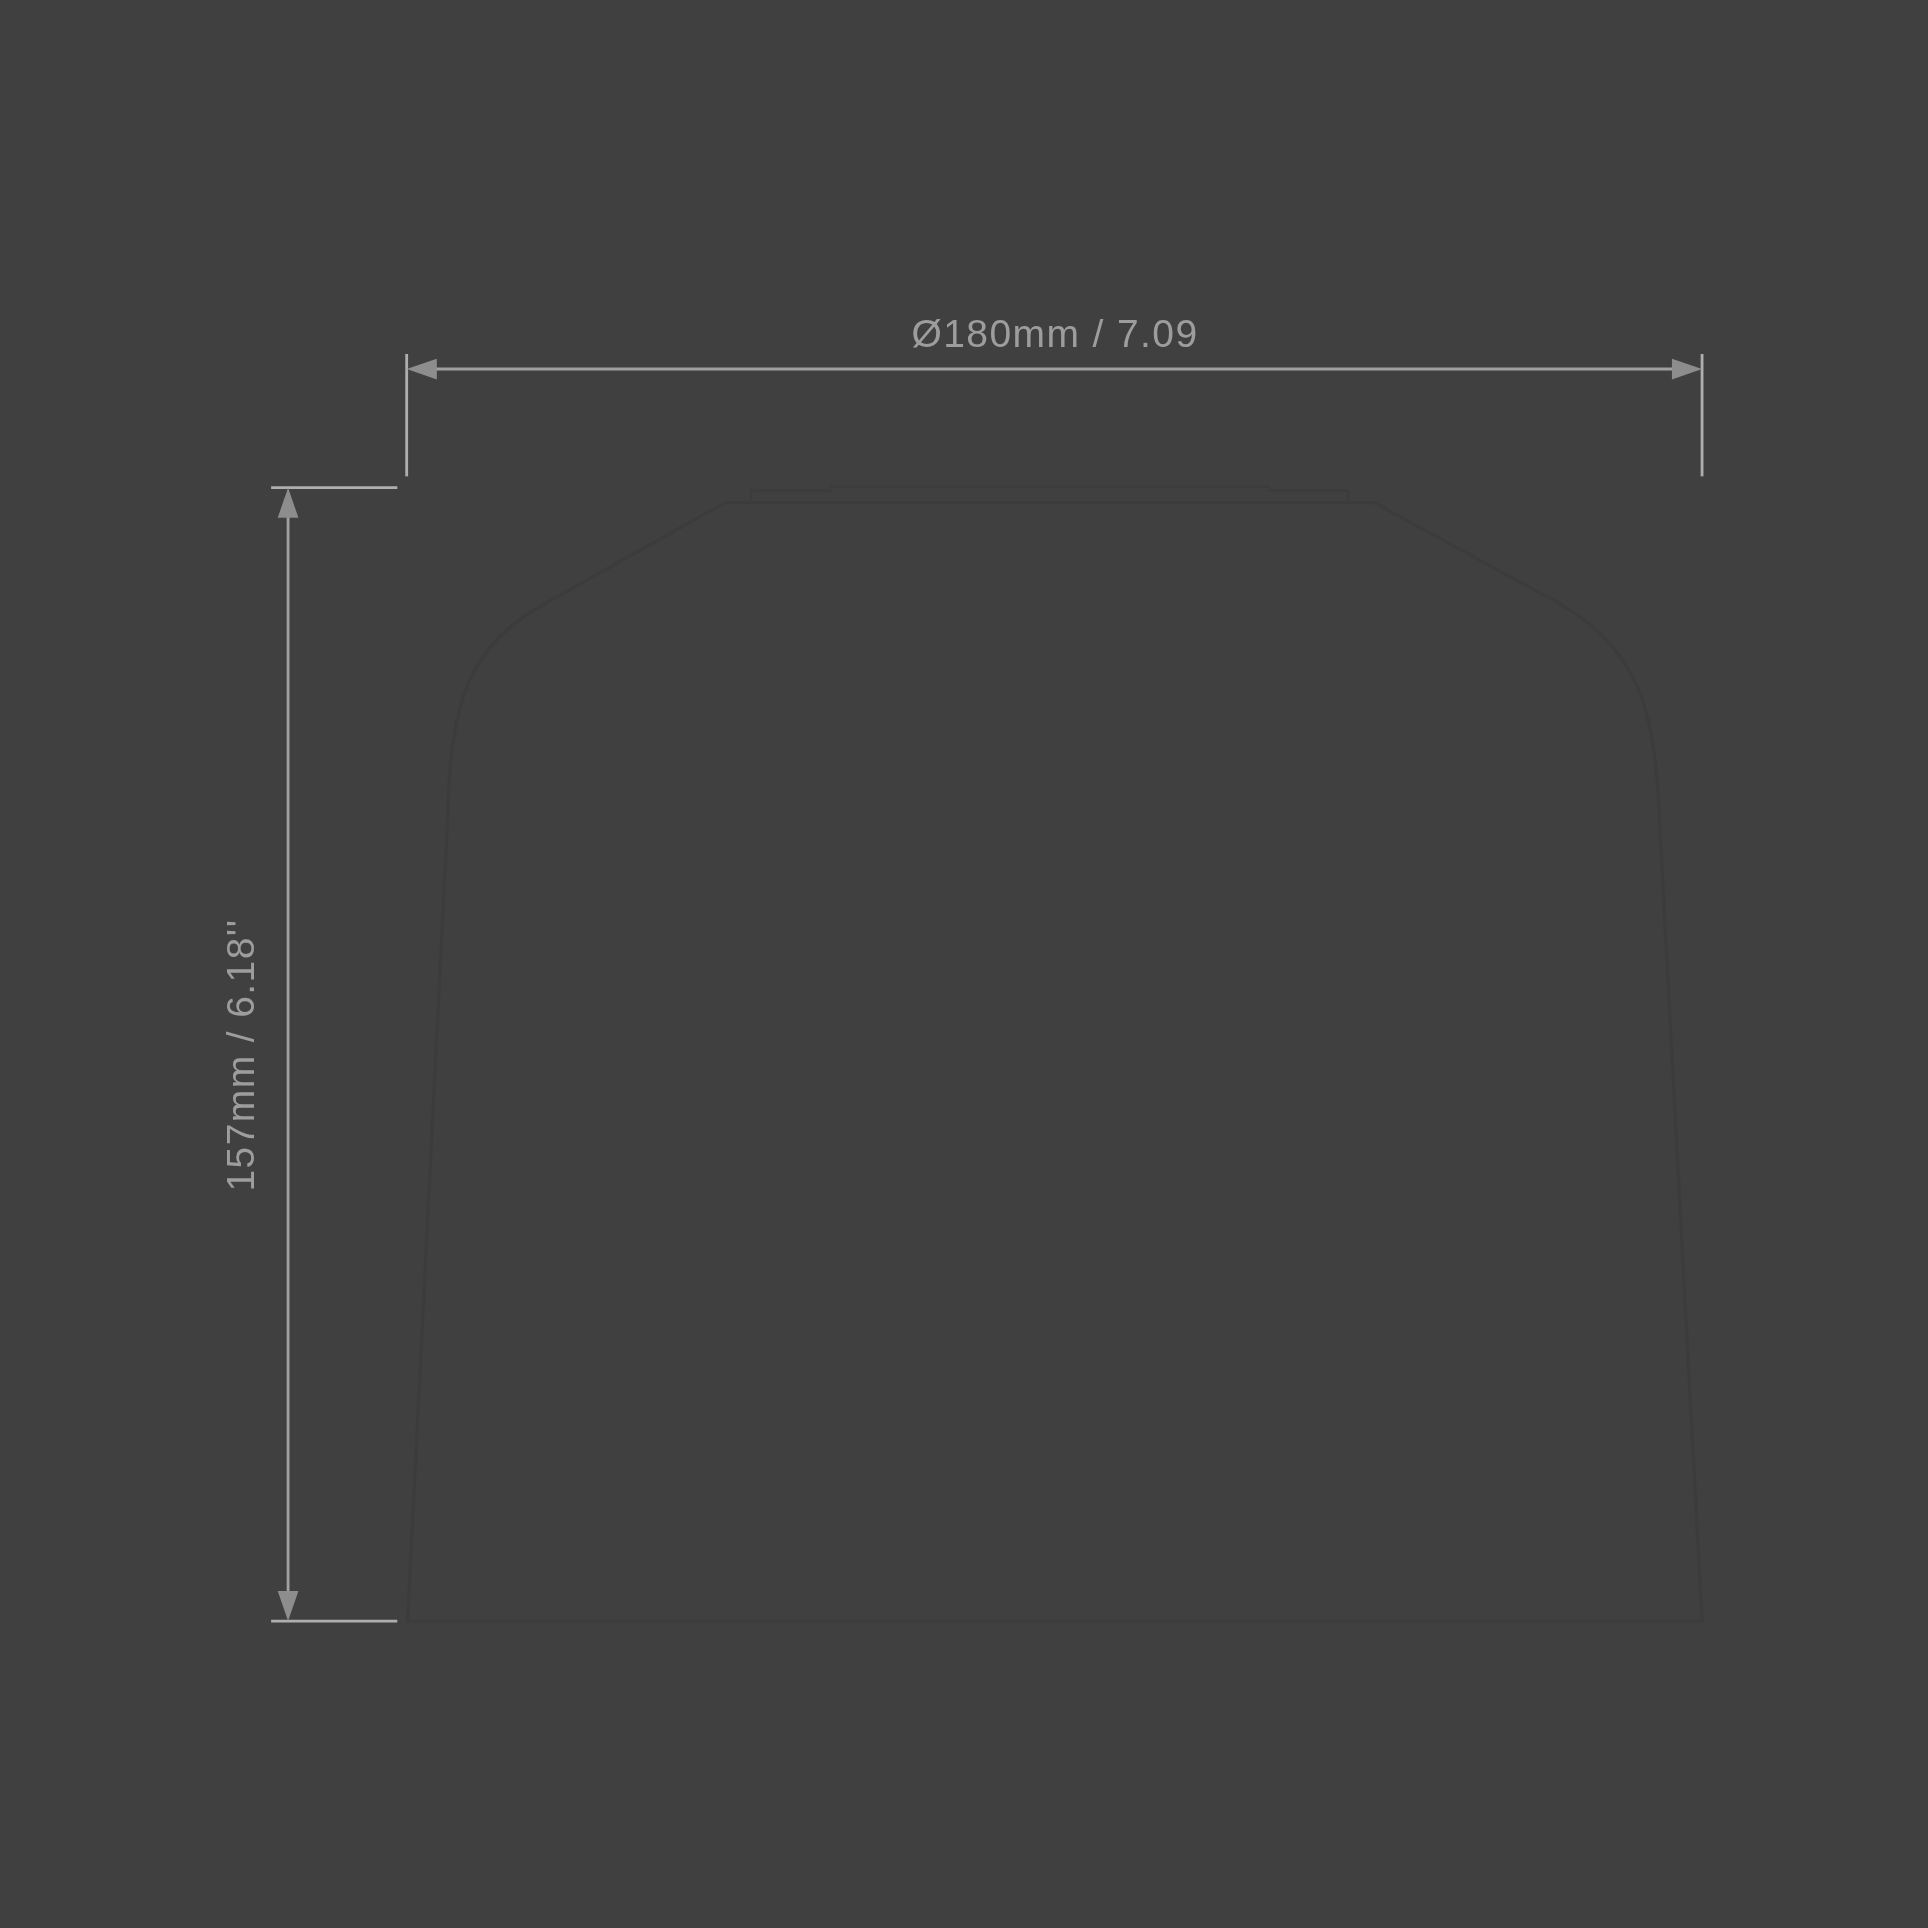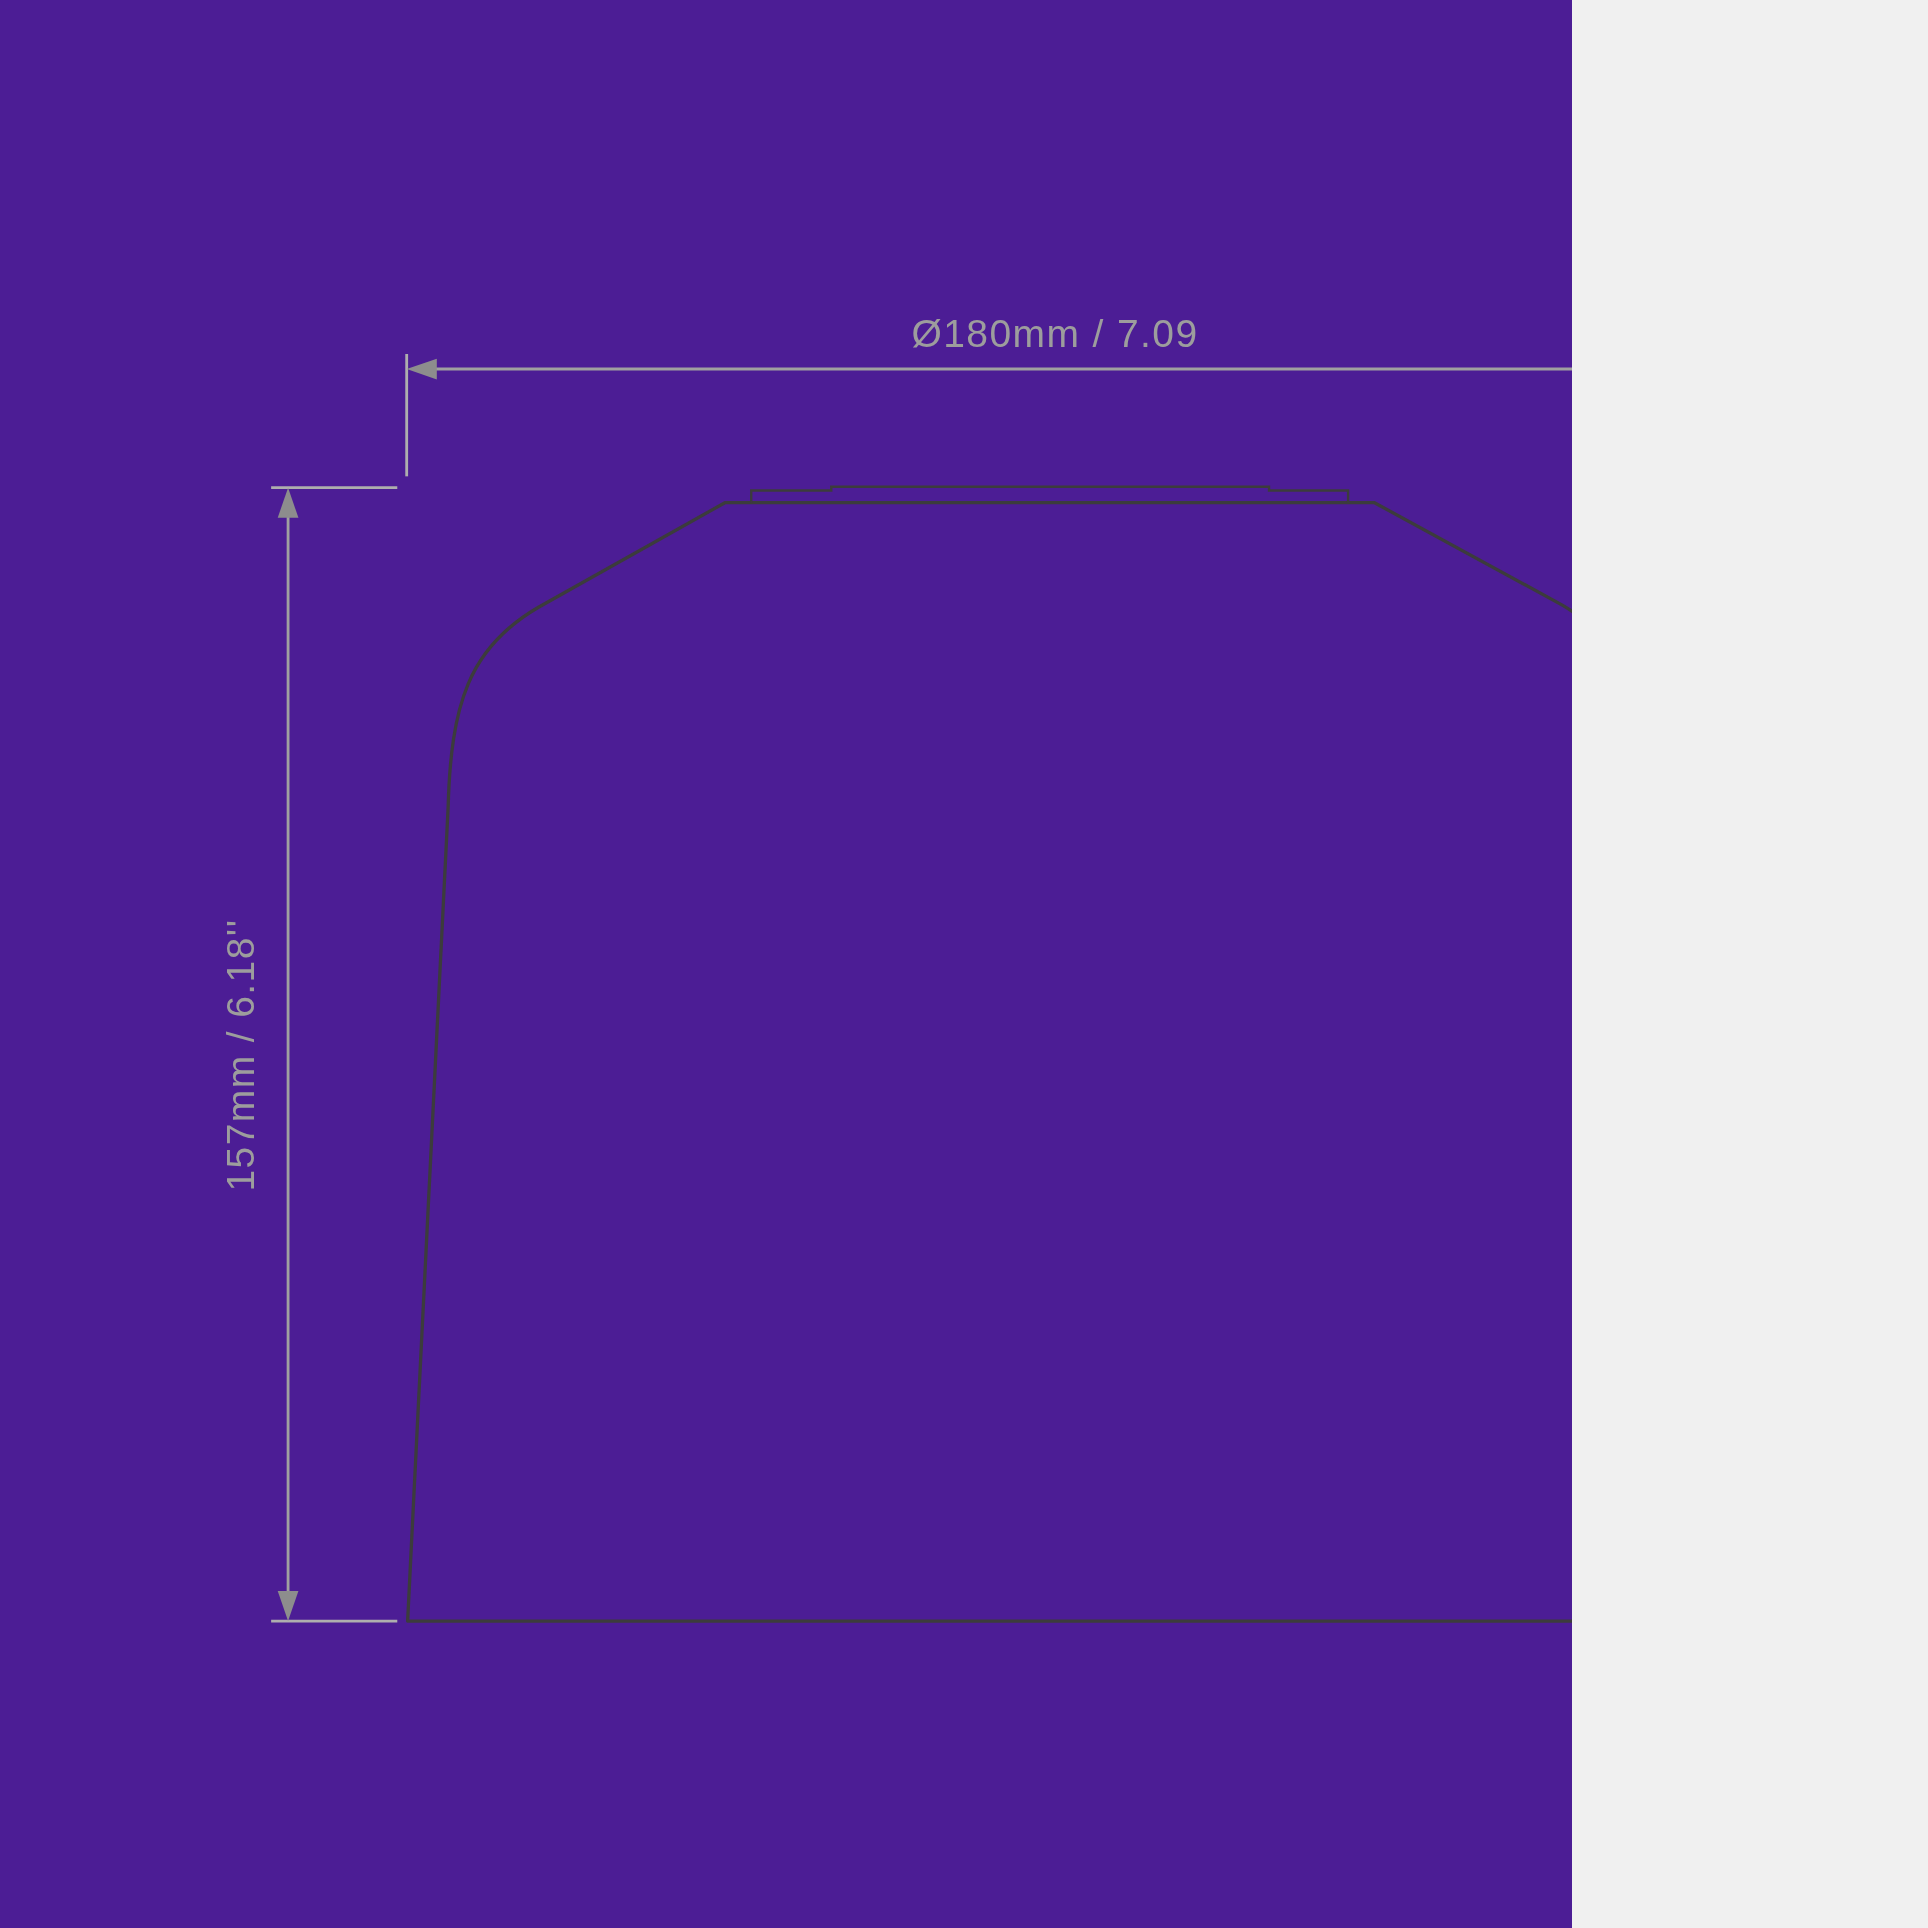--- a/index.html
+++ b/index.html
@@ -3,23 +3,23 @@
 <meta charset="utf-8">
 <style>
   html, body {
     margin: 0;
     padding: 0;
     background: #f0f0f0;
     font-family: "Liberation Sans", "DejaVu Sans", sans-serif;
   }
   .stage {
     position: relative;
-    width: 1572px;
+    width: 1928px;
     height: 1928px;
-    background: #4c1d95;
+    background: #404040;
     overflow: hidden;
     text-decoration: underline;
   }
   svg.drawing {
     position: absolute;
     left: 0;
     top: 0;
     width: 1928px;
     height: 1928px;
     display: block;

